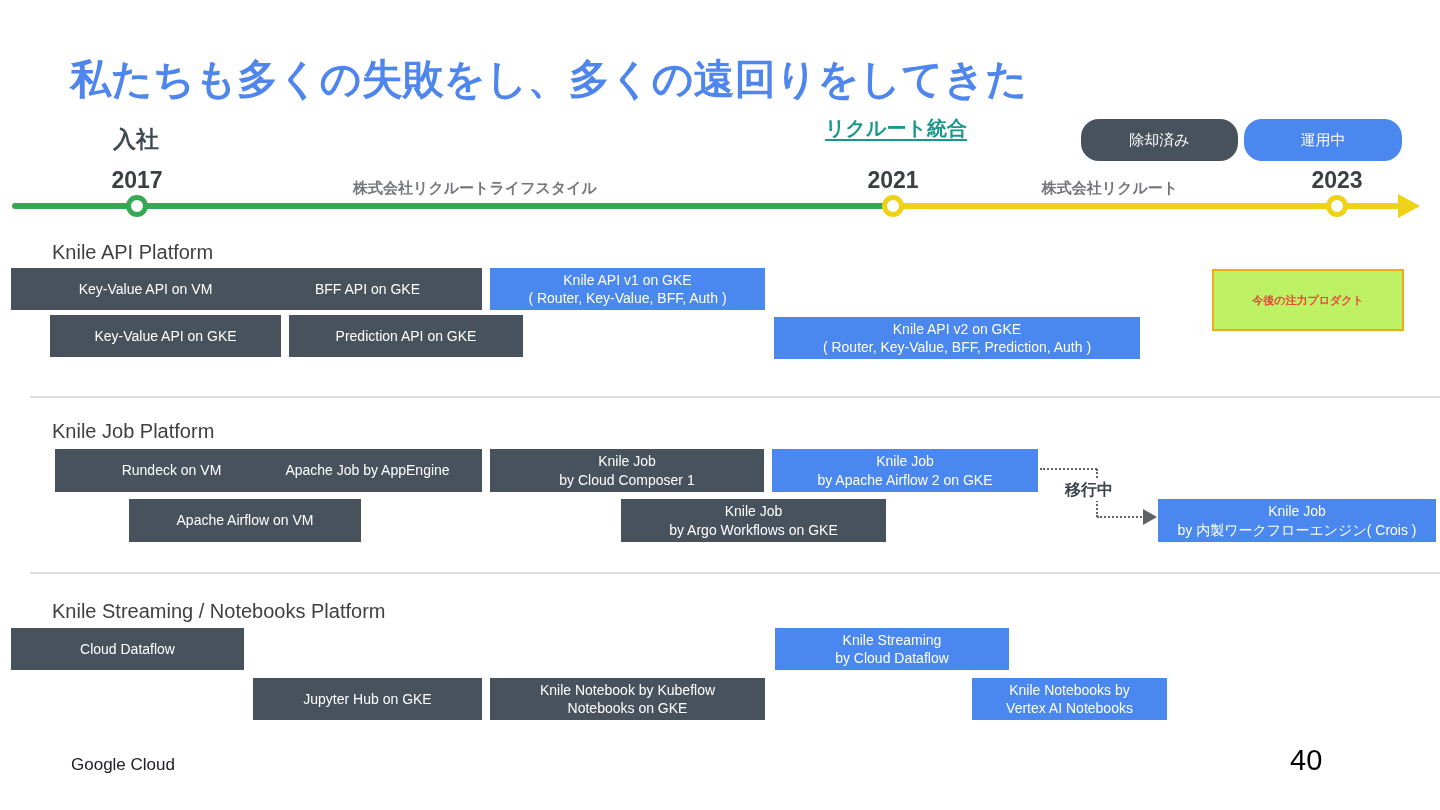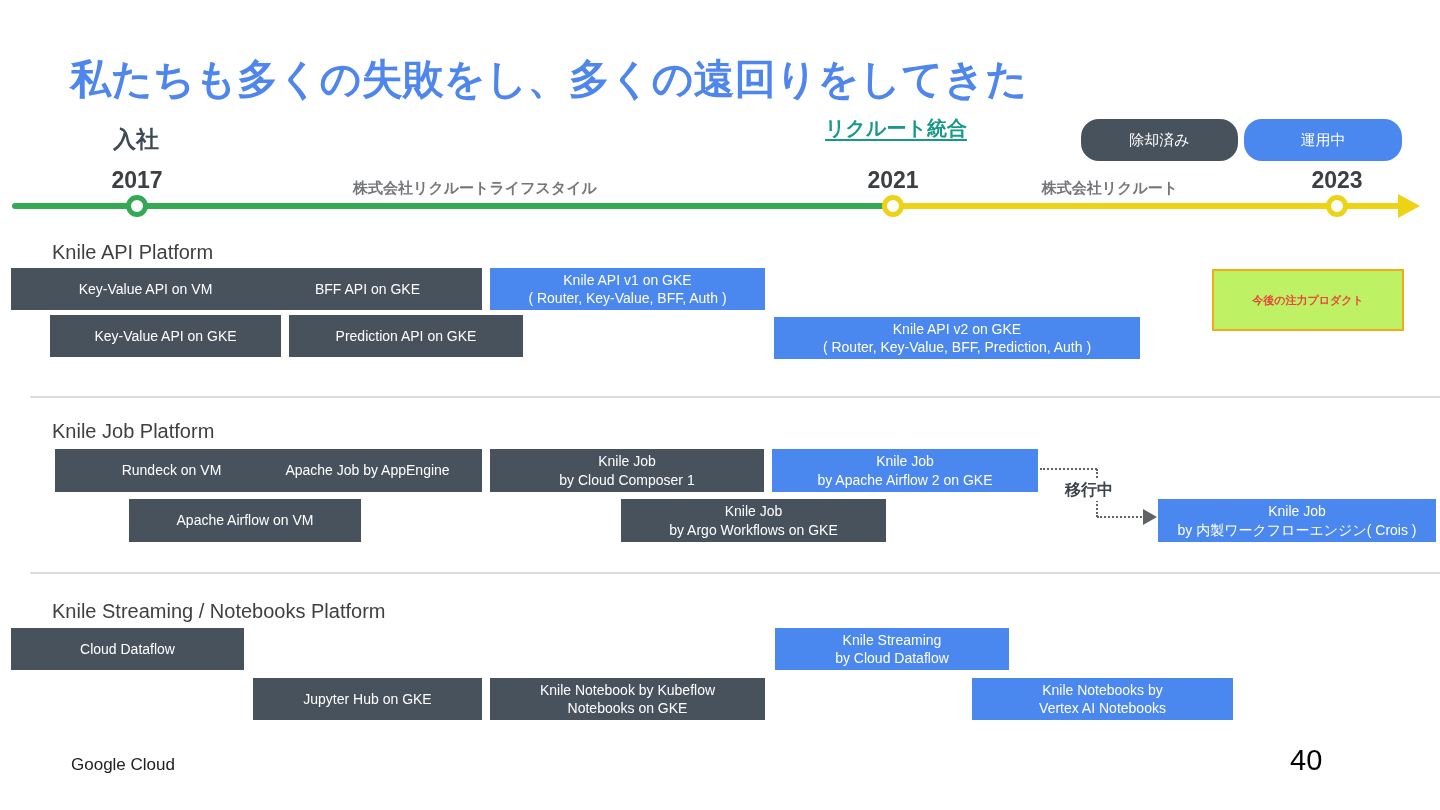--- a/index.html
+++ b/index.html
@@ -143,17 +143,17 @@
 
 <div class="abs divider" style="top:572px;"></div>
 
 <div class="abs section-title" style="left:52px;top:600px;">Knile Streaming / Notebooks Platform</div>
 <div class="abs box box-dark" style="left:11px;top:628px;width:233px;">Cloud Dataflow</div>
 <div class="abs box box-blue" style="left:775px;top:628px;width:234px;">Knile Streaming
 by Cloud Dataflow</div>
 <div class="abs box box-dark" style="left:253px;top:678px;width:229px;">Jupyter Hub on GKE</div>
 <div class="abs box box-dark" style="left:490px;top:678px;width:275px;">Knile Notebook by Kubeflow
 Notebooks on GKE</div>
-<div class="abs box box-blue" style="left:972px;top:678px;width:261px;">Knile Notebooks by
+<div class="abs box box-blue" style="left:972px;top:678px;width:195px;">Knile Notebooks by
 Vertex AI Notebooks</div>
 
 <div class="abs footer-brand">Google Cloud</div>
 <div class="abs page-number">40</div>
 
 </body></html>

